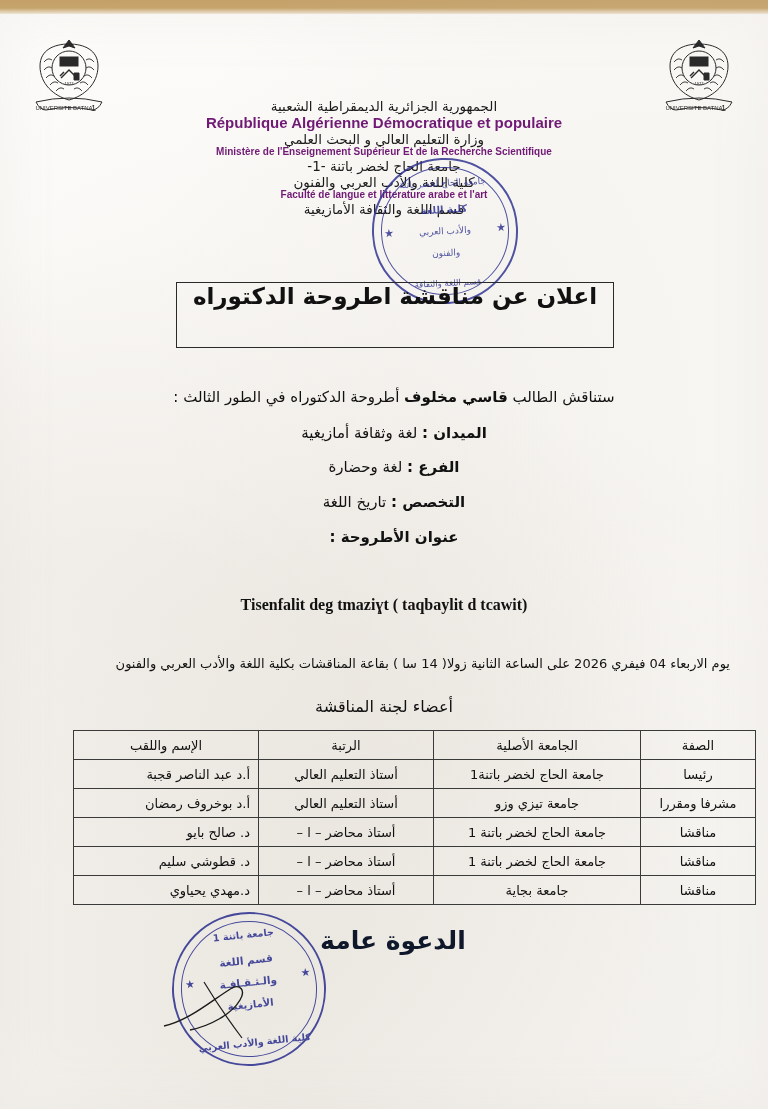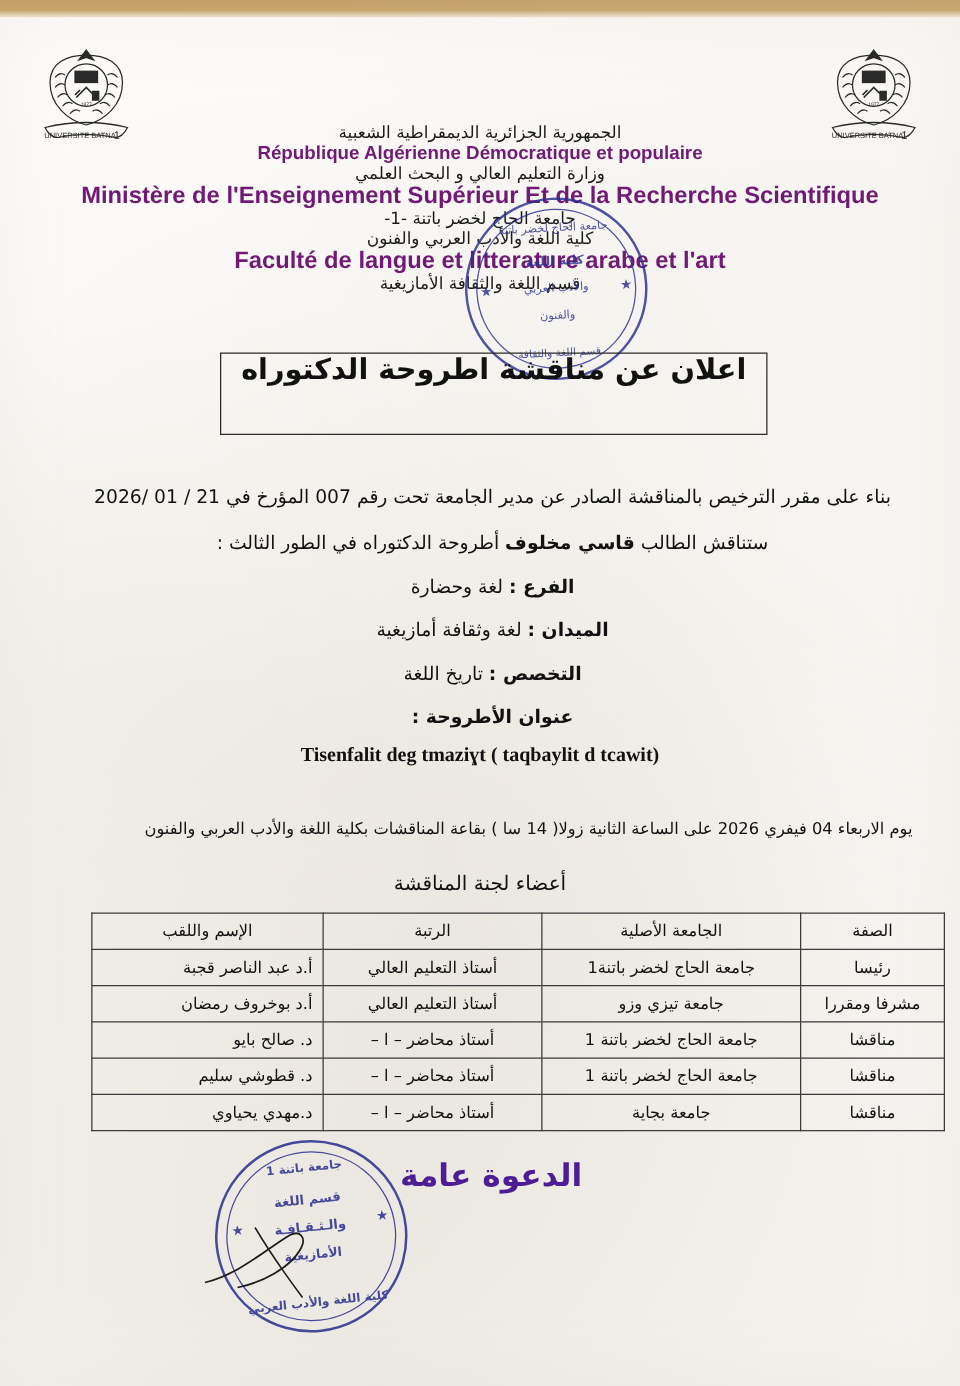--- a/index.html
+++ b/index.html
@@ -70,21 +70,21 @@
     direction: rtl;
   }
   .hd-fr {
     font-family: "Liberation Sans", "DejaVu Sans", sans-serif;
     font-size: 15px;
     font-weight: bold;
     color: #701a75;
     margin: 0 0 3px;
     direction: ltr;
   }
-  .hd-fr.big { font-size: 19px; }
+  .hd-fr.big { font-size: 10px; }
 
   
   .stamp {
     position: absolute;
     border-radius: 50%;
     border: 2.5px solid #2b2f8f;
     color: #2b2f8f;
     opacity: 0.82;
     pointer-events: none;
   }
@@ -245,21 +245,21 @@
 
   
   .invite {
     position: absolute;
     left: 320px;
     top: 926px;
     direction: rtl;
     font-family: "DejaVu Sans", "Liberation Sans", sans-serif;
     font-size: 25px;
     font-weight: bold;
-    color: #4c1d95;
+    color: #0f172a;
   }
   .stamp-foot {
     left: 172px;
     top: 912px;
     width: 150px;
     height: 150px;
     transform: rotate(-6deg);
     opacity: 0.86;
   }
   .stamp-foot .t1 { top: 15px;  font-size: 9.5px; font-weight: bold; }
@@ -347,33 +347,32 @@
   <div class="stamp-txt t3">والأدب العربي</div>
   <div class="stamp-txt t4">والفنون</div>
   <div class="stamp-txt t5">قسم اللغة والثقافة</div>
 </div>
 
 <div class="title-box">
   <span class="title-text">اعلان عن مناقشة اطروحة الدكتوراه</span>
 </div>
 
 <div class="body-area">
-  <p class="p-decision">بناء على مقرر الترخيص بالمناقشة الصادر عن مدير الجامعة تحت رقم  007  المؤرخ في 21 / 01 /2026</p>
 
   <p class="p-student">
     <span>ستناقش الطالب </span><b>قاسي مخلوف</b><span> أطروحة الدكتوراه في الطور الثالث :</span>
   </p>
 
   <p class="field-line">
+    <span class="lbl">الميدان :</span>
+    <span>لغة وثقافة أمازيغية</span>
+  </p>
+  <p class="field-line">
     <span class="lbl">الفرع :</span>
     <span>لغة وحضارة</span>
-  </p>
-  <p class="field-line">
-    <span class="lbl">الميدان :</span>
-    <span>لغة وثقافة أمازيغية</span>
   </p>
   <p class="field-line">
     <span class="lbl">التخصص :</span>
     <span>تاريخ اللغة</span>
   </p>
   <p class="field-line">
     <span class="lbl">عنوان الأطروحة :</span>
   </p>
 </div>
 

